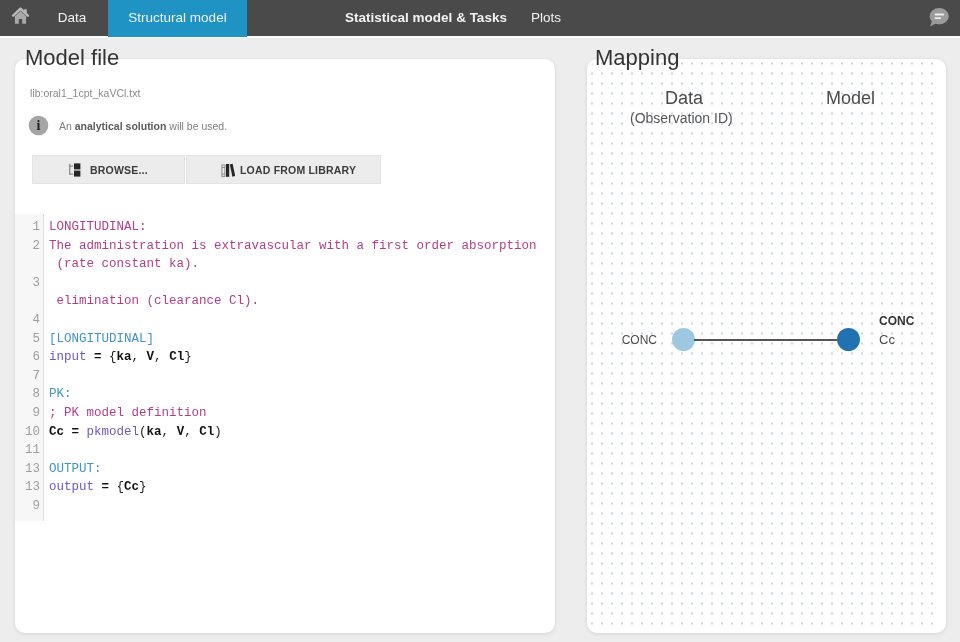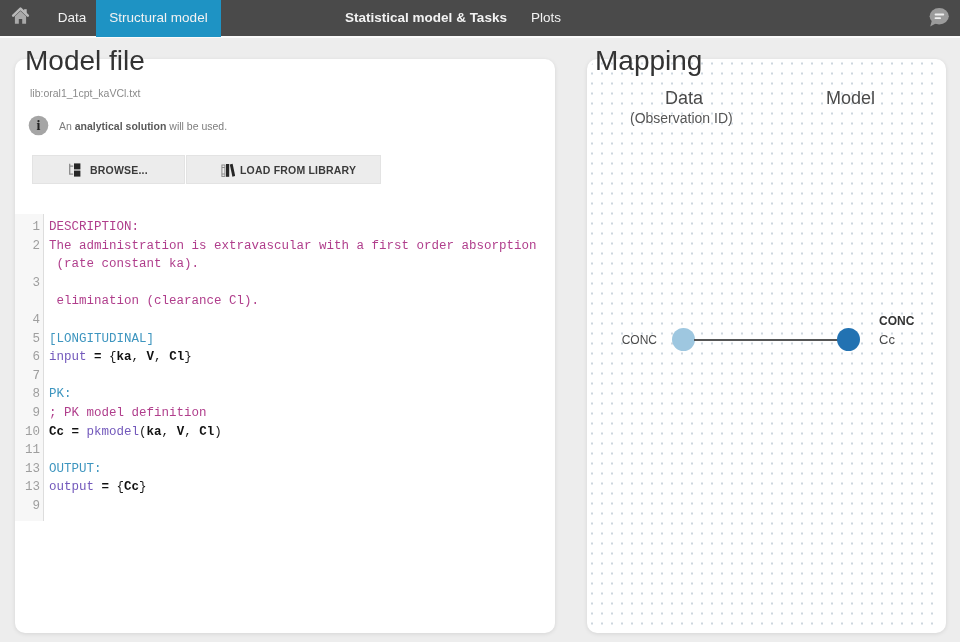--- a/index.html
+++ b/index.html
@@ -11,21 +11,21 @@
 .nav:after { content:""; position:absolute; left:0; top:36px; width:960px; height:2px; background:#fbfbfb; }
 .homeic { position:absolute; left:11px; top:6px; }
 .tab { position:absolute; top:0; height:36px; line-height:36px; color:#f2f2f2; font-size:13.5px; text-align:center; }
 .tab.active { background:#1e93c4; height:37px; z-index:2; }
 .bubbleic { position:absolute; left:926px; top:5px; }
 
 
 .card { position:absolute; background:#fff; border-radius:10px; box-shadow:0 1px 4px rgba(0,0,0,0.10); }
 #cardL { left:15px; top:59px; width:540px; height:574px; }
 #cardR { left:587px; top:59px; width:359px; height:574px; }
-.title { position:absolute; font-size:28px; color:#333; z-index:3;text-align:right; }
+.title { position:absolute; font-size:22px; color:#333; z-index:3;text-align:right; }
 #titleL { left:25px; top:45px; }
 #titleR { left:595px; top:45px; }
 
 
 .libtxt { position:absolute; left:30px; top:87px; font-size:10.5px; color:#8a8a8a; }
 .inforow { position:absolute; left:28px; top:115px; }
 .infotext { position:absolute; left:31px; top:5px; width:300px; font-size:10.5px; color:#7d7d7d; white-space:nowrap; }
 .infotext b { color:#5a5a5a; }
 
 .btnbar { position:absolute; left:32px; top:155px; width:562px; height:29px; }
@@ -57,21 +57,21 @@
 </head>
 <body>
 
 <div class="nav">
   <svg class="homeic" width="19" height="19" viewBox="0 0 19 19">
     <path d="M2.2 9.6 L9.5 2.6 L16.8 9.6" stroke="#b9b9b9" stroke-width="2.6" fill="none" stroke-linecap="round" stroke-linejoin="round"></path>
     <rect x="13.1" y="3.2" width="2.6" height="4.2" fill="#b9b9b9"></rect>
     <path d="M3.9 10.2 L3.9 17.8 L7.8 17.8 L7.8 12.9 L11.2 12.9 L11.2 17.8 L15.1 17.8 L15.1 10.2 L9.5 4.9 Z" fill="#a9a9a9"></path>
   </svg>
   <div class="tab" style="left:40px; width:64px;">Data</div>
-  <div class="tab active" style="left:96px; width:125px;">Structural model</div>
+  <div class="tab active" style="left:108px; width:139px;">Structural model</div>
   <div class="tab" style="left:337px; width:178px; font-weight:bold;">Statistical model &amp; Tasks</div>
   <div class="tab" style="left:515px; width:62px;">Plots</div>
   <svg class="bubbleic" width="26" height="26" viewBox="0 0 26 26">
     <ellipse cx="13.2" cy="11.2" rx="9.6" ry="8.2" fill="#9b9b9b"></ellipse>
     <path d="M6 15 L4.2 21.5 L12 17.2 Z" fill="#9b9b9b"></path>
     <rect x="8.6" y="8.6" width="9.6" height="1.9" rx="0.9" fill="#efefef"></rect>
     <rect x="8.6" y="12.2" width="6.4" height="1.9" rx="0.9" fill="#efefef"></rect>
   </svg>
 </div>
 
@@ -106,21 +106,21 @@
       <path d="M0.9 4.5 L3.9 4.5 M0.9 11 L3.9 11" stroke="#8a8a8a" stroke-width="1"></path>
       <rect x="5" y="1" width="3.2" height="12.8" fill="#262626"></rect>
       <path d="M8.8 1.6 L11.6 0.8 L14.2 13 L11.4 13.8 Z" fill="#262626"></path>
     </svg>
     <span class="lbl" style="left:53px;">LOAD FROM LIBRARY</span>
   </div>
 </div>
 
 <div class="editor" id="editor">
     <div class="gutter"></div>
-    <div class="crow" style="top:63px"><span class="ln">1</span><span class="cd"><span class="mg">DESCRIPTION:</span></span></div>
+    <div class="crow" style="top:63px"><span class="ln">1</span><span class="cd"><span class="mg">LONGITUDINAL:</span></span></div>
     <div class="crow" style="top:81.6px"><span class="ln">2</span><span class="cd"><span class="mg">The&nbsp;administration&nbsp;is&nbsp;extravascular&nbsp;with&nbsp;a&nbsp;first&nbsp;order&nbsp;absorption</span></span></div>
     <div class="crow" style="top:100.2px"><span class="ln"></span><span class="cd"><span class="mg">&nbsp;(rate&nbsp;constant&nbsp;ka).</span></span></div>
     <div class="crow" style="top:118.80000000000001px"><span class="ln">3</span></div>
     <div class="crow" style="top:137.4px"><span class="ln"></span><span class="cd"><span class="mg">&nbsp;elimination&nbsp;(clearance&nbsp;Cl).</span></span></div>
     <div class="crow" style="top:156px"><span class="ln">4</span><span class="cd"></span></div>
     <div class="crow" style="top:174.60000000000002px"><span class="ln">5</span><span class="cd"><span class="bl">[LONGITUDINAL]</span></span></div>
     <div class="crow" style="top:193.20000000000002px"><span class="ln">6</span><span class="cd"><span class="pu">input</span><span class="cd2" style="color:#1a1a1a">&nbsp;</span><span class="bk">=</span><span class="cd2" style="color:#1a1a1a">&nbsp;{</span><span class="bk">ka</span><span class="cd2" style="color:#1a1a1a">,&nbsp;</span><span class="bk">V</span><span class="cd2" style="color:#1a1a1a">,&nbsp;</span><span class="bk">Cl</span><span class="cd2" style="color:#1a1a1a">}</span></span></div>
     <div class="crow" style="top:211.8px"><span class="ln">7</span><span class="cd"></span></div>
     <div class="crow" style="top:230.4px"><span class="ln">8</span><span class="cd"><span class="bl">PK:</span></span></div>
     <div class="crow" style="top:249px"><span class="ln">9</span><span class="cd"><span class="mg">;&nbsp;PK&nbsp;model&nbsp;definition</span></span></div>

